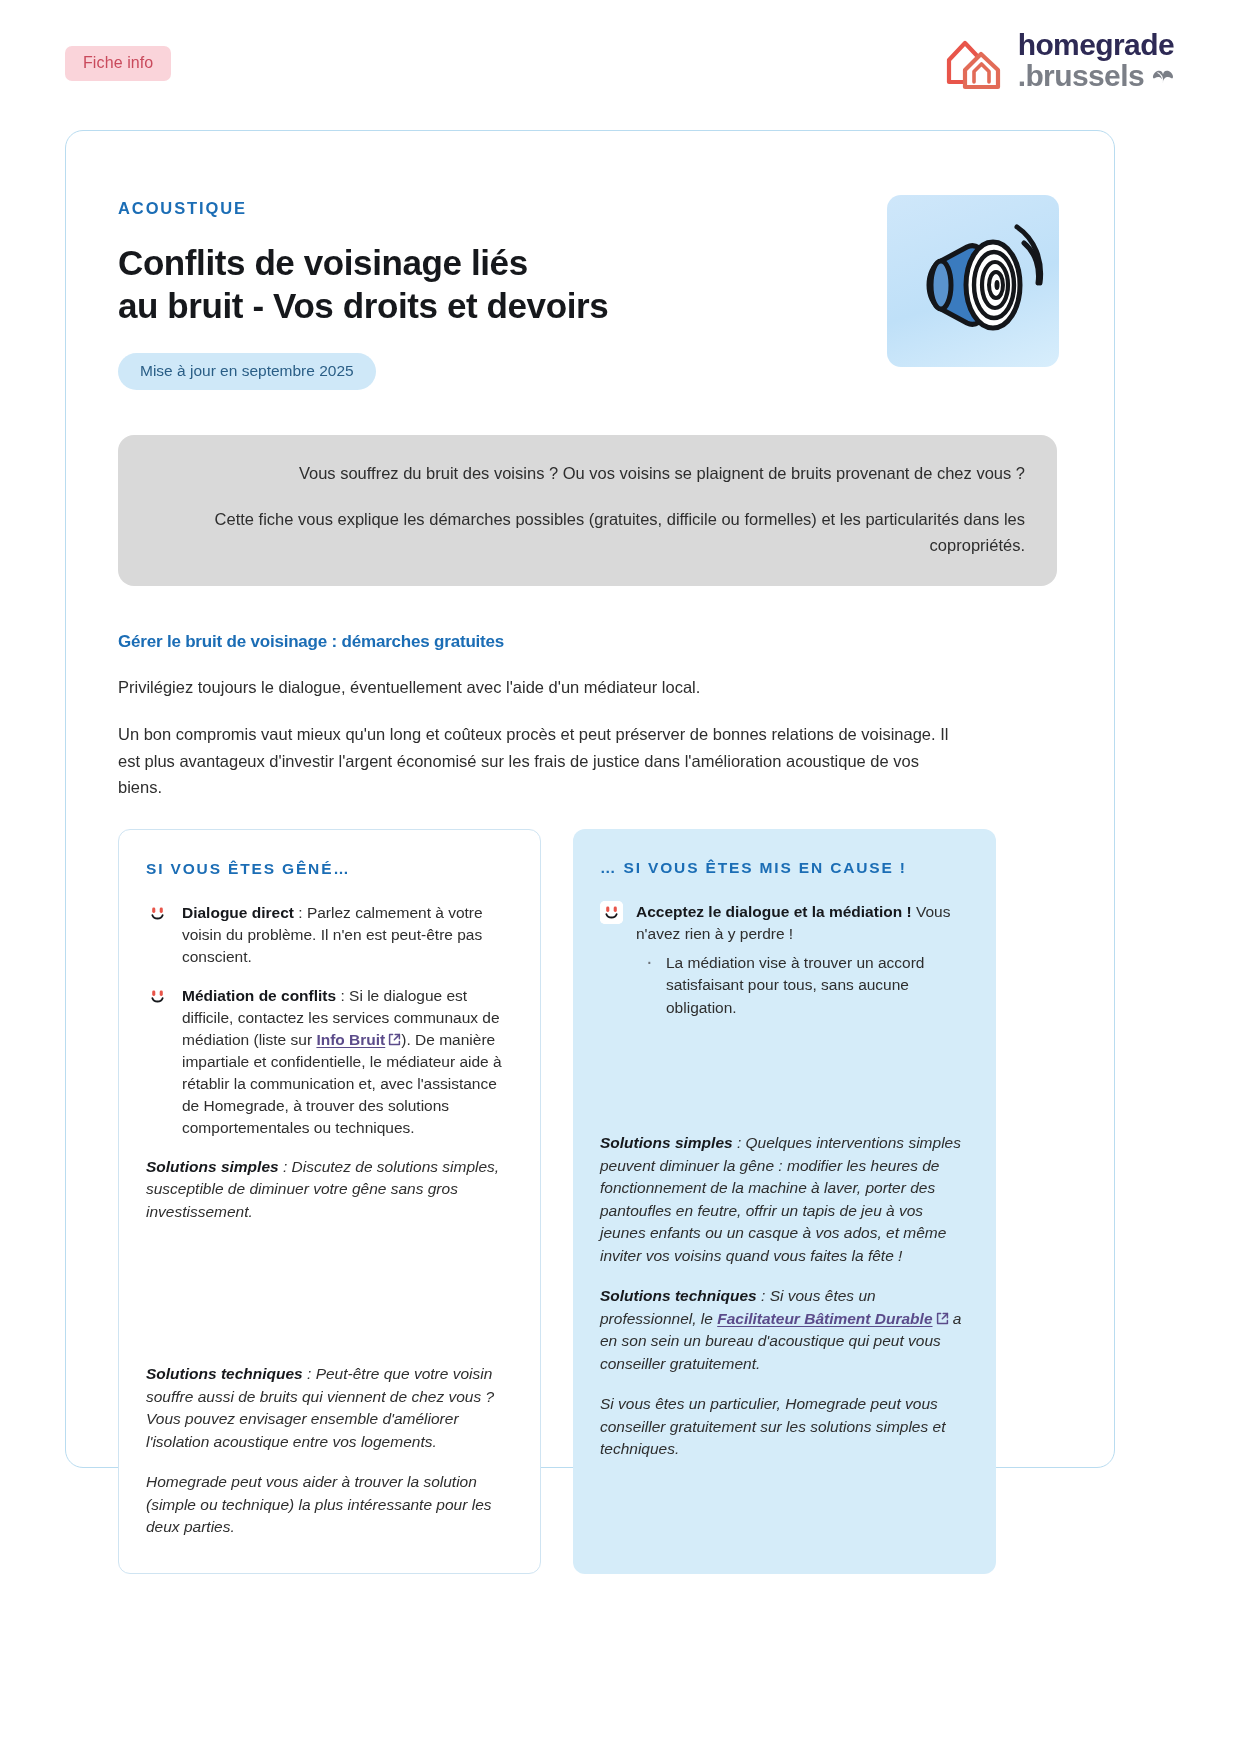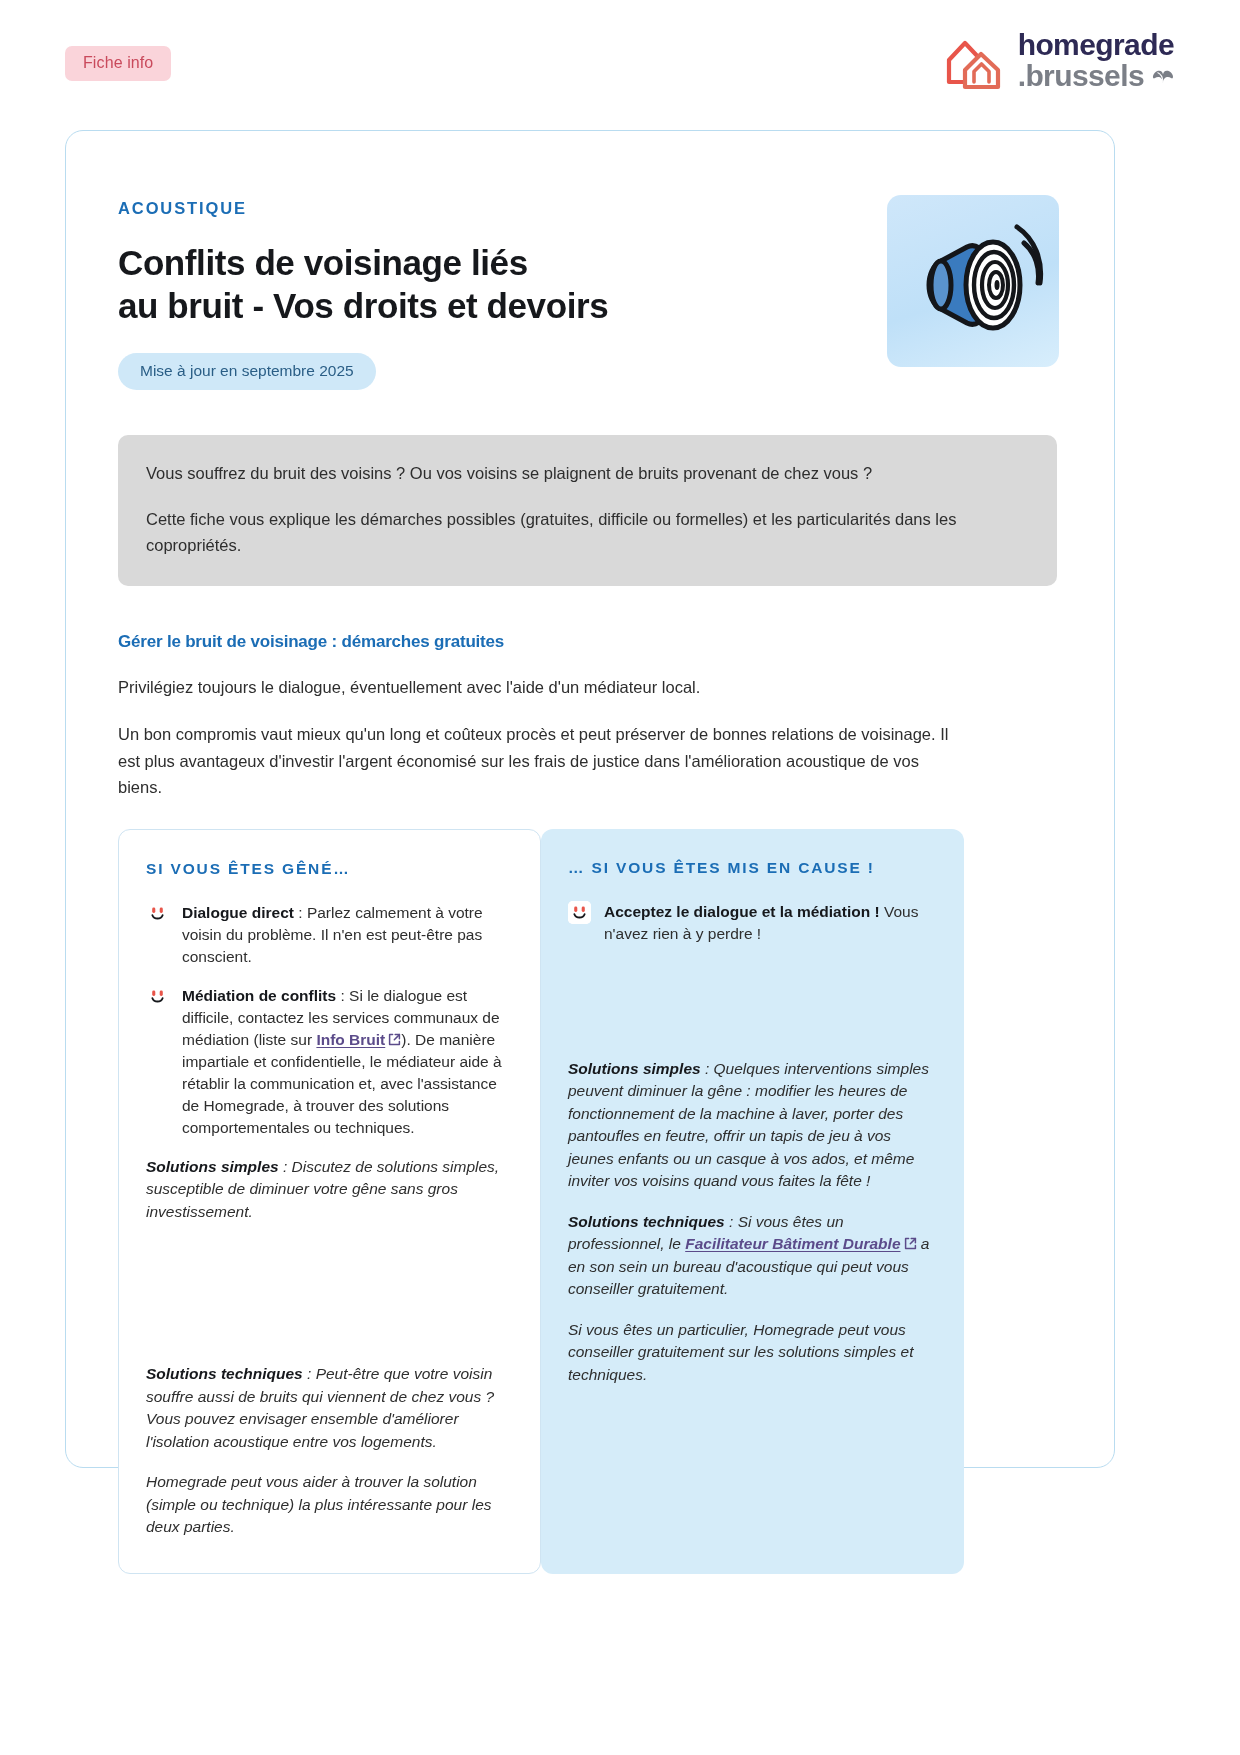--- a/index.html
+++ b/index.html
@@ -113,22 +113,23 @@
     border-radius: 14px;
     background: linear-gradient(160deg, #cfe7fa 0%, #bfe0f8 55%, #d8eefc 100%);
     overflow: hidden;
   }
   .hero-icon svg { display: block; }
 
   
   .intro-box {
     margin-top: 45px;
     background: #d9d9d9;
-    border-radius: 10px;
+    border-radius: 16px;
     padding: 26px 32px 28px 28px;
+    text-align: right;
   }
   .intro-box p {
     margin: 0 0 20px 0;
     font-size: 16.5px;
     line-height: 1.55;
     color: #2e2e2e;
   }
   .intro-box p:last-child { margin-bottom: 0; }
 
   
@@ -143,20 +144,21 @@
     font-size: 16.5px;
     line-height: 1.62;
     color: #2e2e2e;
     margin: 0 0 20px 0;
     max-width: 840px;
   }
 
   
   .cards {
     display: flex;
+    gap: 32px;
     margin-top: 28px;
   }
   .card {
     width: 423px;
     border-radius: 12px;
     padding: 30px 27px 34px 27px;
   }
   .card-left {
     background: #ffffff;
     border: 1px solid #cfe4f2;
@@ -365,20 +367,23 @@
             <span class="smiley">
               <svg viewBox="0 0 23 23" width="23" height="23" aria-hidden="true">
                 <rect x="0" y="0" width="23" height="23" rx="5" fill="#ffffff"></rect>
                 <rect x="6.2" y="5.5" width="3.1" height="5.4" rx="1.4" fill="#e8554a"></rect>
                 <rect x="13.7" y="5.5" width="3.1" height="5.4" rx="1.4" fill="#e8554a"></rect>
                 <path d="M6.4 13.2 C8 17.6 15 17.6 16.6 13.2" fill="none" stroke="#16181c" stroke-width="1.9" stroke-linecap="round"></path>
               </svg>
             </span>
             <strong>Acceptez le dialogue et la médiation !</strong><span> Vous n'avez rien à y perdre !</span>
 
+            <ul class="sub-list">
+              <li>La médiation vise à trouver un accord satisfaisant pour tous, sans aucune obligation.</li>
+            </ul>
           </li>
         </ul>
 
         <div class="spacer-md"></div>
 
         <p class="para"><strong>Solutions simples</strong><span> : Quelques interventions simples peuvent diminuer la gêne : modifier les heures de fonctionnement de la machine à laver, porter des pantoufles en feutre, offrir un tapis de jeu à vos jeunes enfants ou un casque à vos ados, et même inviter vos voisins quand vous faites la fête !</span></p>
 
         <p class="para"><strong>Solutions techniques</strong><span> : Si vous êtes un professionnel, le </span><a class="xlink" href="#"><span>Facilitateur Bâtiment Durable</span></a><span class="ext-icon"><svg viewBox="0 0 13 13" width="13" height="13" aria-hidden="true">
                 <path d="M4.6 1.6 H1.6 V11.4 H11.4 V8.4" fill="none" stroke="#5b4b8a" stroke-width="1.5" stroke-linejoin="round" stroke-linecap="round"></path>
                 <path d="M7.2 1.6 H11.4 V5.8" fill="none" stroke="#5b4b8a" stroke-width="1.5" stroke-linejoin="round" stroke-linecap="round"></path>

